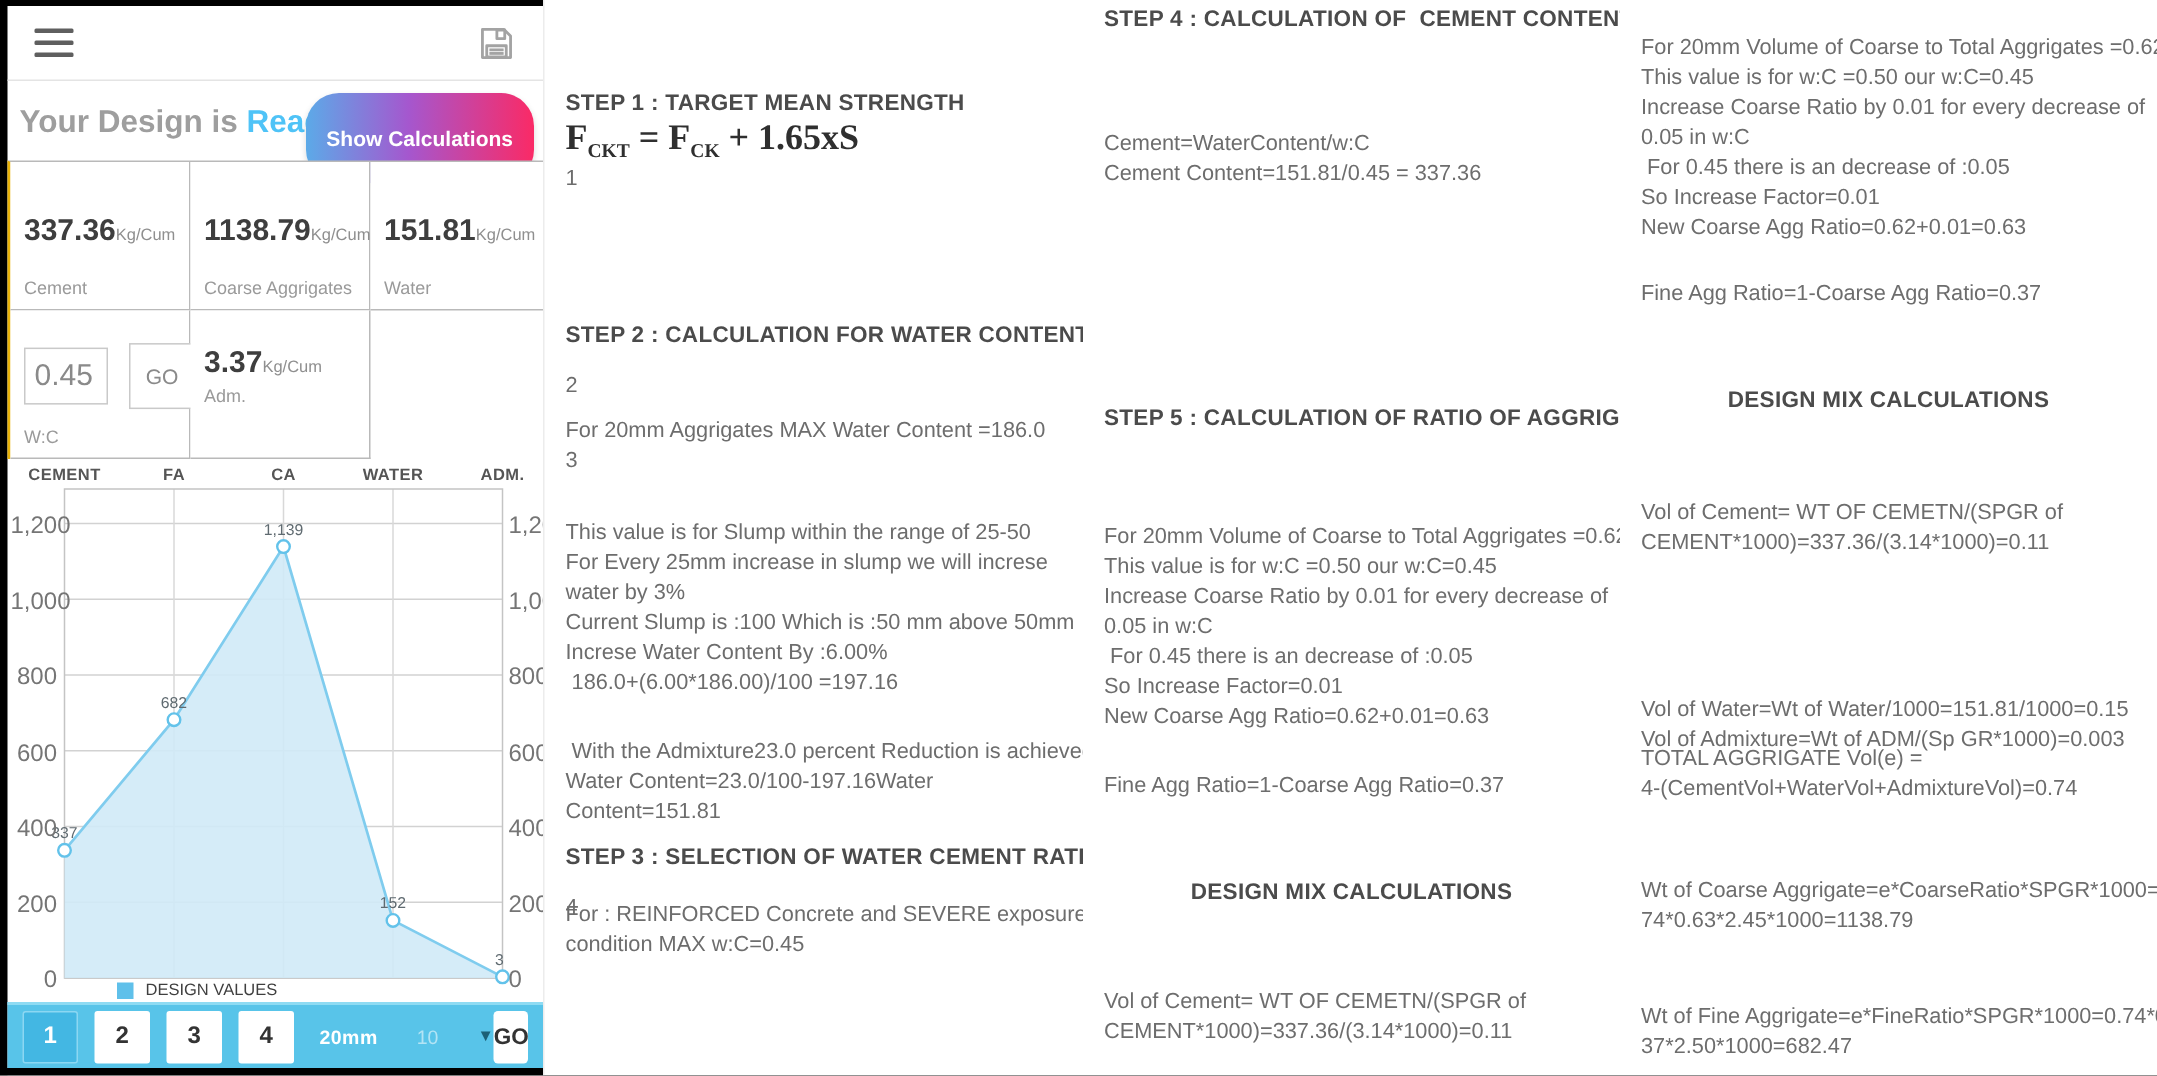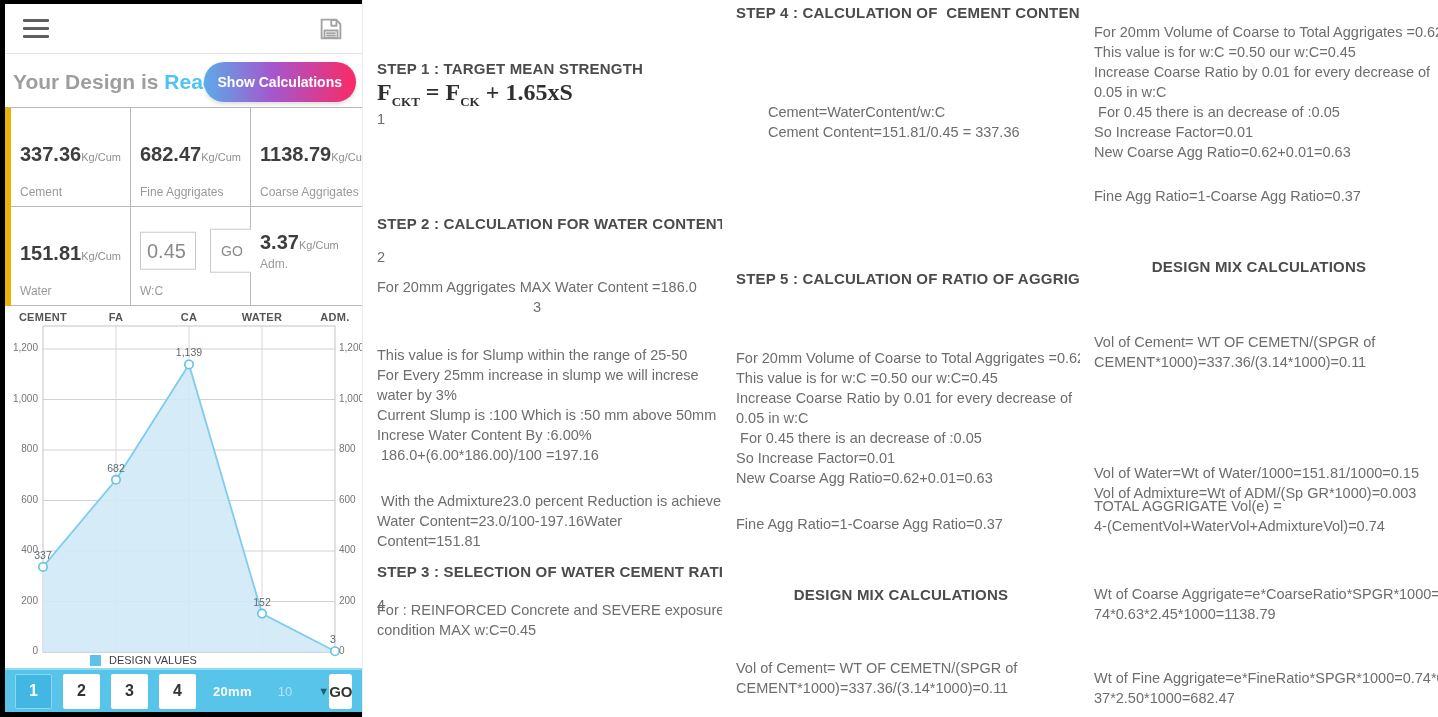--- a/index.html
+++ b/index.html
@@ -13,44 +13,44 @@
   .lp-inner { position:relative; width:100%; height:100%; }
 
   .appbar { position:absolute; top:0; left:0; right:0; height:50px; border-bottom:1px solid #e4e4e4; }
   .hamburger { position:absolute; left:18px; top:15px; width:26px; height:19px; display:flex; flex-direction:column; justify-content:space-between; cursor:pointer; }
   .hamburger div { height:2.6px; background:#5f5f5f; border-radius:1px; }
   .save-btn { position:absolute; right:16px; top:10px; width:30px; height:30px; cursor:pointer; }
 
   .design-row { position:absolute; top:56px; left:0; right:0; height:46px; }
   .status-text { position:absolute; left:8px; top:10px; font-size:21px; font-weight:bold; color:#9e9e9e; }
   .status-text .hl { color:#4fc3f7; }
-  .show-calc-btn { position:absolute; right:6px; top:2px; padding:12px 14px; border:none; border-radius:22px;
+  .show-calc-btn { position:absolute; right:6px; top:2px; padding:22px 14px; border:none; border-radius:22px;
     background:linear-gradient(90deg,#5caae8 0%,#a557ce 45%,#fa2a66 100%);
     color:#fff; font-weight:bold; font-size:14px; cursor:pointer; box-shadow:0 2px 4px rgba(0,0,0,.15); }
 
   .val-grid { position:absolute; top:103px; left:0; width:358px; display:grid;
     grid-template-columns:120px 120px 118px; grid-auto-rows:99px;
-    border-top:1px solid #b9b9b9; border-left:6px solid #eab308; }
+    border-top:1px solid #b9b9b9; border-left:2px solid #eab308; }
   .cell { position:relative; border-right:1px solid #b9b9b9; border-bottom:1px solid #b9b9b9; background:#fff; }
   .cell-mid { position:absolute; left:9px; top:50%; transform:translateY(-62%); white-space:nowrap; }
   .cell-val { font-size:20px; font-weight:bold; color:#3e3e3e; }
   .cell-unit { font-size:11px; color:#8f8f8f; }
   .cell-label { position:absolute; left:9px; bottom:7px; font-size:12px; color:#9a9a9a; }
   .cell-label-inline { font-size:12px; color:#9a9a9a; margin-top:3px; }
   .wc-row { position:absolute; left:9px; top:50%; transform:translateY(-62%); display:flex; align-items:center; gap:14px; }
   .wc-input { width:56px; height:38px; border:1px solid #c9c9c9; font-size:20px; color:#8a8a8a; padding-left:6px; font-family:inherit; }
   .wc-go { width:44px; height:44px; border:1px solid #c9c9c9; background:#fff; color:#8a8a8a; font-size:14px; cursor:pointer; font-family:inherit; }
   .adm-mid { position:absolute; left:9px; top:50%; transform:translateY(-62%); }
 
   .cat-row { position:absolute; top:307px; left:0; width:358px; height:14px; }
   .cat-row span { position:absolute; transform:translateX(-50%); font-size:11px; font-weight:bold; color:#555; letter-spacing:.3px; white-space:nowrap; }
   #chart-svg { position:absolute; top:322px; left:2px; overflow:visible; }
-  .ytick { position:absolute; font-size:10px; color:#757575; }
+  .ytick { position:absolute; font-size:16px; color:#757575; }
   .ytick.left { width:31px; text-align:right; }
-  .legend { position:absolute; top:650px; left:50px; display:flex; align-items:center; gap:8px;padding-left:35px; }
+  .legend { position:absolute; top:650px; left:38px; display:flex; align-items:center; gap:8px;padding-left:35px; }
   .legend-swatch { width:11px; height:11px; background:#5fc0ea; }
   .legend-label { font-size:11px; color:#3f3f3f; }
 
   .toolbar { position:absolute; left:0; right:0; bottom:0; height:44px; background:#58c4e9; border-top:2px solid #8edbf3;
     display:flex; align-items:center; padding:0 10px; }
   .tab { width:37px; height:35px; margin-right:11px; border:none; border-radius:2px; background:#fff; color:#333;
     font-size:16px; font-weight:bold; cursor:pointer; font-family:inherit; }
   .tab.selected { background:#43b7e3; color:#fff; border:1px solid #8cd7f2; }
   .size-label { color:#fff; font-weight:bold; font-size:13px; margin-left:6px; letter-spacing:.3px; }
   .grade-label { color:rgba(255,255,255,.55); font-size:13px; margin-left:26px; }
@@ -98,24 +98,20 @@
 
       <div class="design-row">
         <div class="status-text"><span>Your Design is </span><span class="hl">Ready</span></div>
         <button class="show-calc-btn">Show Calculations</button>
       </div>
 
       <div class="val-grid">
         <div class="cell">
           <div class="cell-mid"><span class="cell-val">337.36</span><span class="cell-unit">Kg/Cum</span></div>
           <div class="cell-label">Cement</div>
-        </div>
-        <div class="cell">
-          <div class="cell-mid"><span class="cell-val">682.47</span><span class="cell-unit">Kg/Cum</span></div>
-          <div class="cell-label">Fine Aggrigates</div>
         </div>
         <div class="cell">
           <div class="cell-mid"><span class="cell-val">1138.79</span><span class="cell-unit">Kg/Cum</span></div>
           <div class="cell-label">Coarse Aggrigates</div>
         </div>
         <div class="cell">
           <div class="cell-mid"><span class="cell-val">151.81</span><span class="cell-unit">Kg/Cum</span></div>
           <div class="cell-label">Water</div>
         </div>
         <div class="cell">
@@ -204,41 +200,41 @@
   </div>
 
   <div class="col col2">
 
     <div class="step-title" style="top:60px;">STEP 1 : TARGET MEAN STRENGTH</div>
     <div class="formula"><span>F</span><sub>CKT</sub><span> = </span><span>F</span><sub>CK</sub><span> + 1.65xS</span></div>
     <div class="p" style="top:109px;">1</div>
 
     <div class="step-title" style="top:215px;">STEP 2 : CALCULATION FOR WATER CONTENT</div>
     <div class="p" style="top:247px;">2</div>
-    <div class="p" style="top:277px;text-align:center;">For 20mm Aggrigates MAX Water Content =186.0
+    <div class="p" style="top:277px;">For 20mm Aggrigates MAX Water Content =186.0
 3</div>
     <div class="p" style="top:345px;">This value is for Slump within the range of 25-50
 For Every 25mm increase in slump we will increse
 water by 3%
 Current Slump is :100 Which is :50 mm above 50mm
 Increse Water Content By :6.00%
  186.0+(6.00*186.00)/100 =197.16</div>
     <div class="p" style="top:491px;"> With the Admixture23.0 percent Reduction is achieved
 Water Content=23.0/100-197.16Water
 Content=151.81</div>
 
     <div class="step-title" style="top:563px;">STEP 3 : SELECTION OF WATER CEMENT RATIO</div>
     <div class="p" style="top:595px;">4</div>
     <div class="p" style="top:600px;">For : REINFORCED Concrete and SEVERE exposure
 condition MAX w:C=0.45</div>
   </div>
 
   <div class="col col3">
     <div class="step-title" style="top:4px;">STEP 4 : CALCULATION OF  CEMENT CONTENT</div>
-    <div class="p" style="top:102px;margin-left:32px;">Cement=WaterContent/w:C
+    <div class="p" style="top:86px;">Cement=WaterContent/w:C
 Cement Content=151.81/0.45 = 337.36</div>
 
     <div class="step-title" style="top:270px;">STEP 5 : CALCULATION OF RATIO OF AGGRIGATES</div>
     <div class="p" style="top:348px;">For 20mm Volume of Coarse to Total Aggrigates =0.62
 This value is for w:C =0.50 our w:C=0.45
 Increase Coarse Ratio by 0.01 for every decrease of
 0.05 in w:C
  For 0.45 there is an decrease of :0.05
 So Increase Factor=0.01
 New Coarse Agg Ratio=0.62+0.01=0.63</div>

